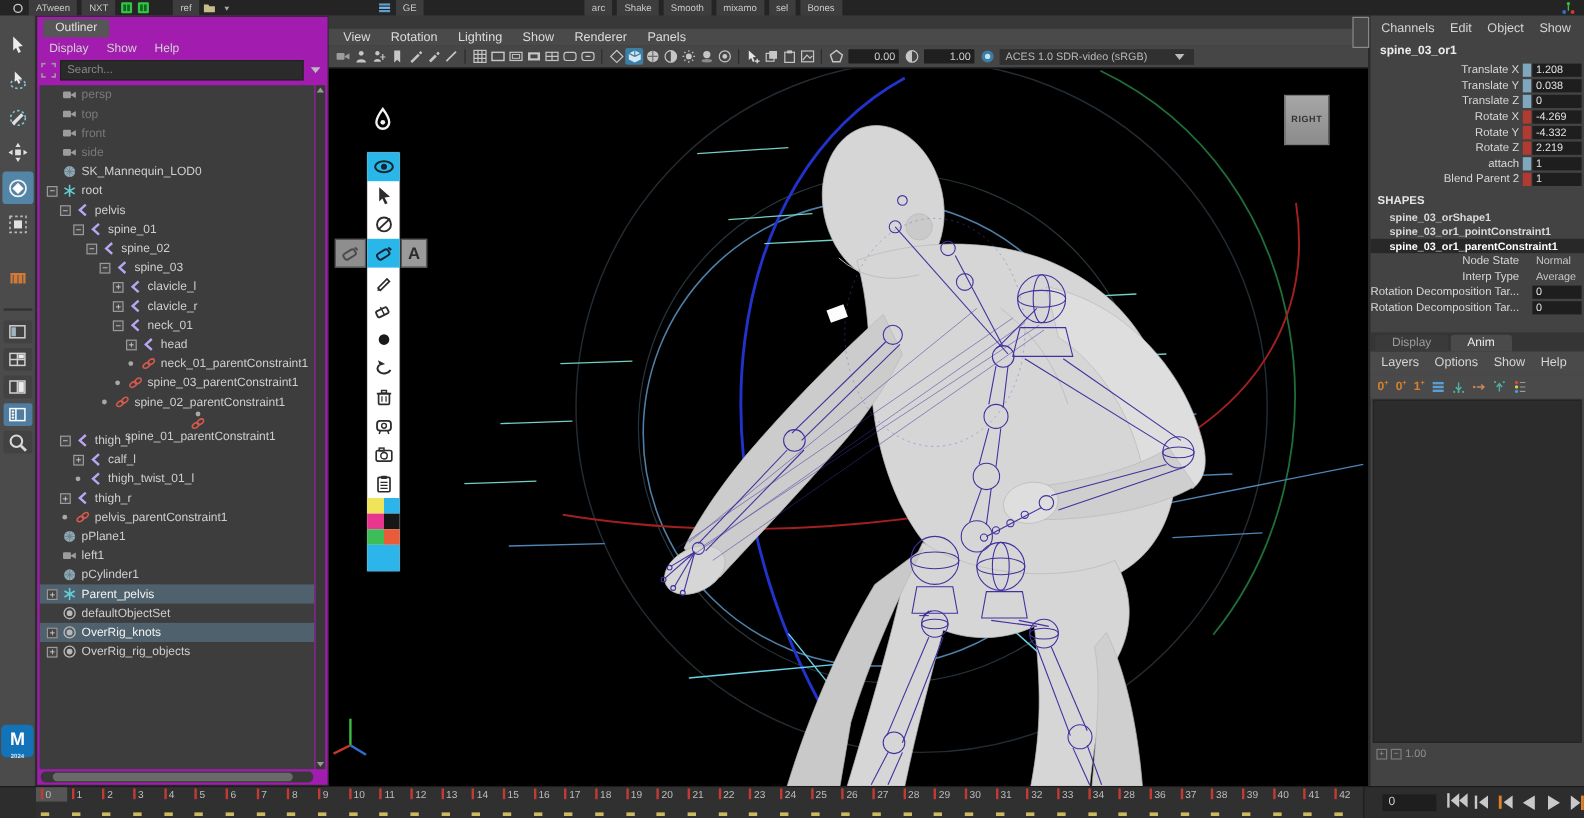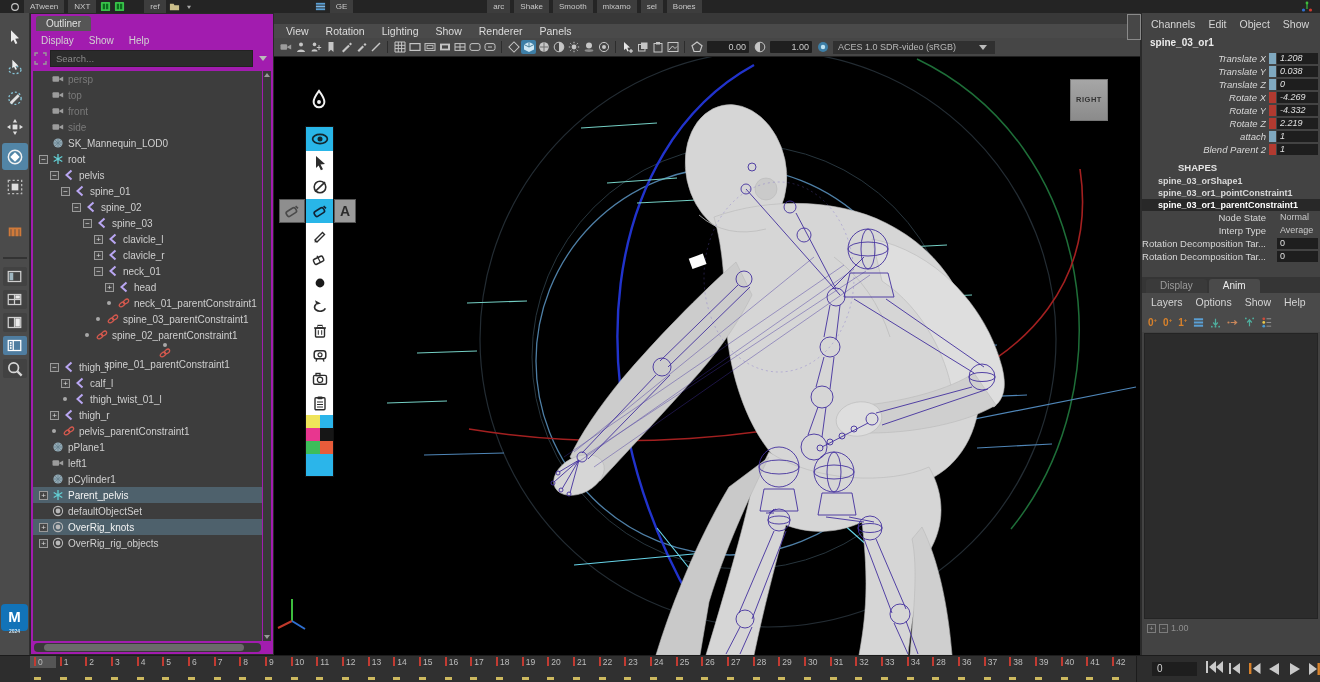--- a/index.html
+++ b/index.html
@@ -81,31 +81,31 @@
              box-sizing:border-box;color:#2c2c2c;font-size:14px;font-weight:bold;display:flex;align-items:center;justify-content:center;}
   .swrow{display:flex;width:27px;height:13px;}
   .sw{flex:1;height:13px;}
   .bigsw{width:27px;height:22px;}
   
   #rightpanel{position:absolute;left:1140px;top:13px;width:180px;height:642px;background:#434343;
               border-left:2px solid #2a2a2a;box-sizing:border-box;font-size:10px;color:#ccc;}
   .rp-corner{position:absolute;left:-15px;top:1px;width:12px;height:24px;border:1px solid #8a8a8a;background:#474747;}
   .cb-menus{display:flex;gap:13px;padding:5px 0 0 9px;font-size:10.5px;color:#d5d5d5;}
   .cb-object{padding:7px 0 0 8px;font-weight:bold;font-size:10px;color:#ececec;}
-  #cb-channels{margin-top:4px;font-style:italic;}
+  #cb-channels{margin-top:4px;}
   .cb-row{display:flex;align-items:center;height:13px;padding-right:2px;}
   .cb-label{flex:1;text-align:right;font-size:9.5px;color:#d8d8d8;margin-right:3px;white-space:nowrap;overflow:hidden;}
   .cb-tag{width:7px;height:11px;flex:none;margin-right:1px;}
   .cb-tag.blue{background:#7fa8bf;}
   .cb-tag.red{background:#b23a30;}
   .cb-tag.nonec{background:transparent;}
   .cb-val{width:38px;height:11px;background:#1e1e1e;color:#e0e0e0;font-size:9px;line-height:11px;
           padding:0 0 0 3px;flex:none;}
   .cb-val.plain{background:transparent;color:#c8c8c8;}
-  .cb-shapes-title{font-weight:bold;color:#e4e4e4;padding:6px 0 2px 6px;font-size:9.5px;margin-left:30px;}
+  .cb-shapes-title{font-weight:bold;color:#e4e4e4;padding:6px 0 2px 6px;font-size:9.5px;}
   .shape-row{height:12px;line-height:12px;padding-left:16px;font-size:9px;font-weight:bold;color:#dadada;white-space:nowrap;}
   .shape-row.selected{background:#282828;color:#fff;}
   
   .lay-tabs{display:flex;margin-top:14px;background:#353535;padding-left:4px;gap:2px;height:16px;align-items:flex-end;}
   .lay-tab{padding:1px 14px 2px 14px;font-size:10px;border-radius:3px 3px 0 0;background:#3a3a3a;color:#9c9c9c;}
   .lay-tab.active{background:#4a4a4a;color:#ececec;}
   .lay-menus{display:flex;gap:13px;padding:3px 0 2px 9px;font-size:10.5px;color:#d5d5d5;background:#4a4a4a;height:14px;}
   .lay-icons{display:flex;align-items:center;gap:6px;padding:2px 0 2px 6px;background:#4a4a4a;height:16px;}
   .lay-icons .oi{color:#d9822b;font-size:10px;font-weight:bold;line-height:10px;}
   .lay-icons .oi sup{font-size:6px;}

